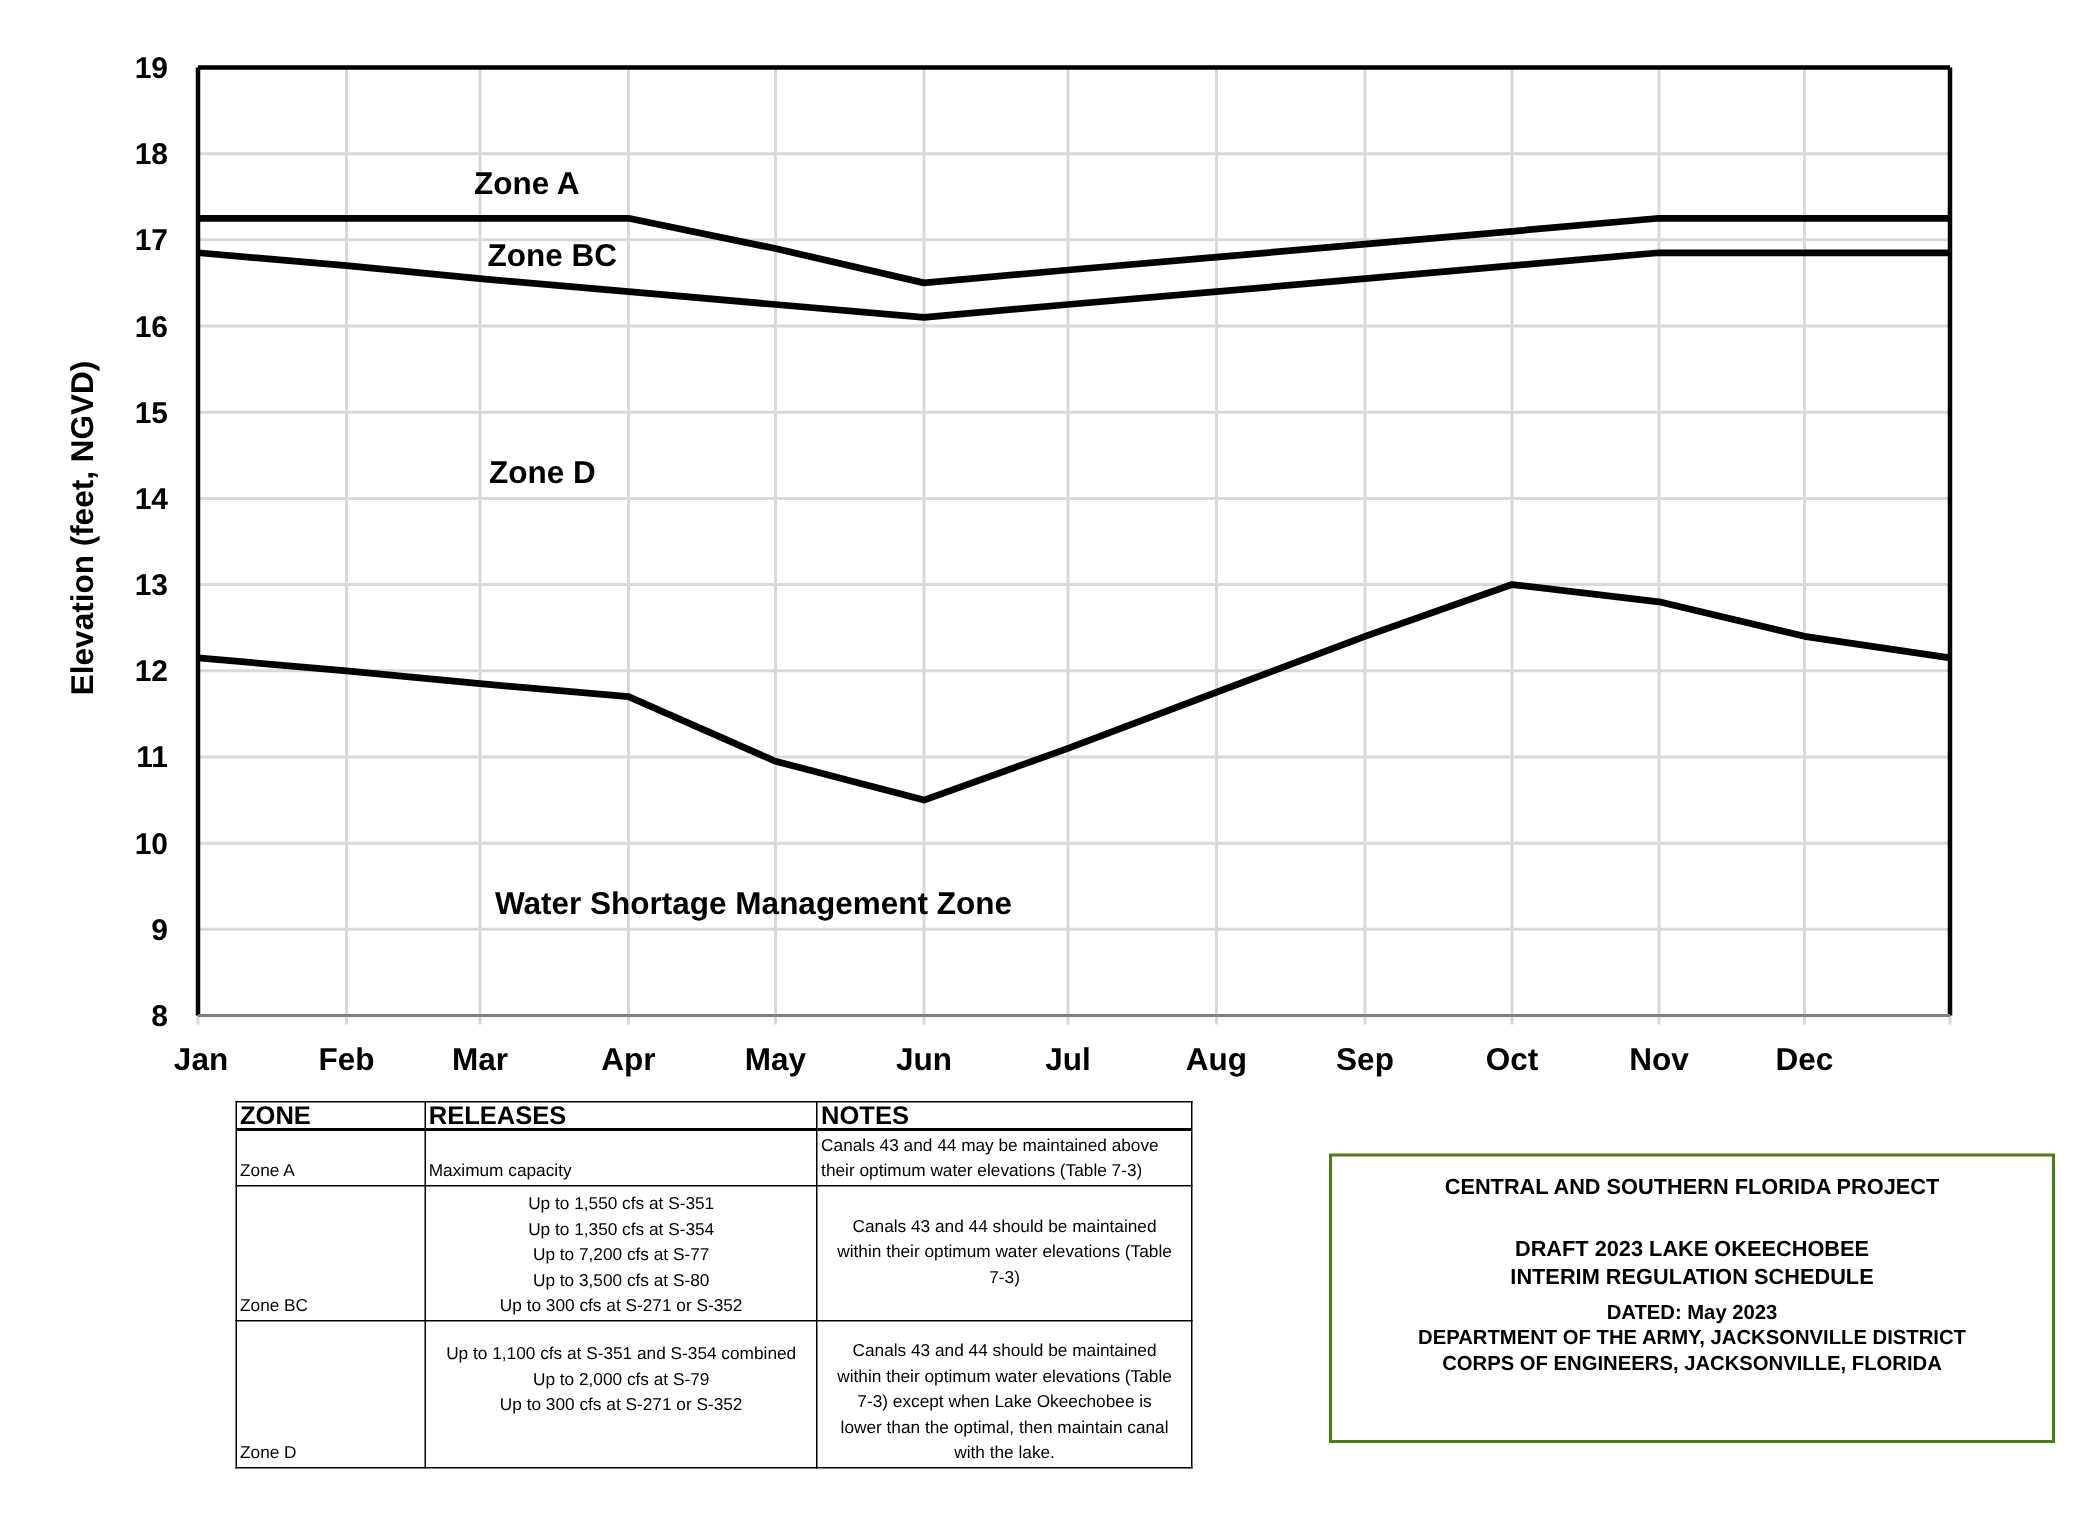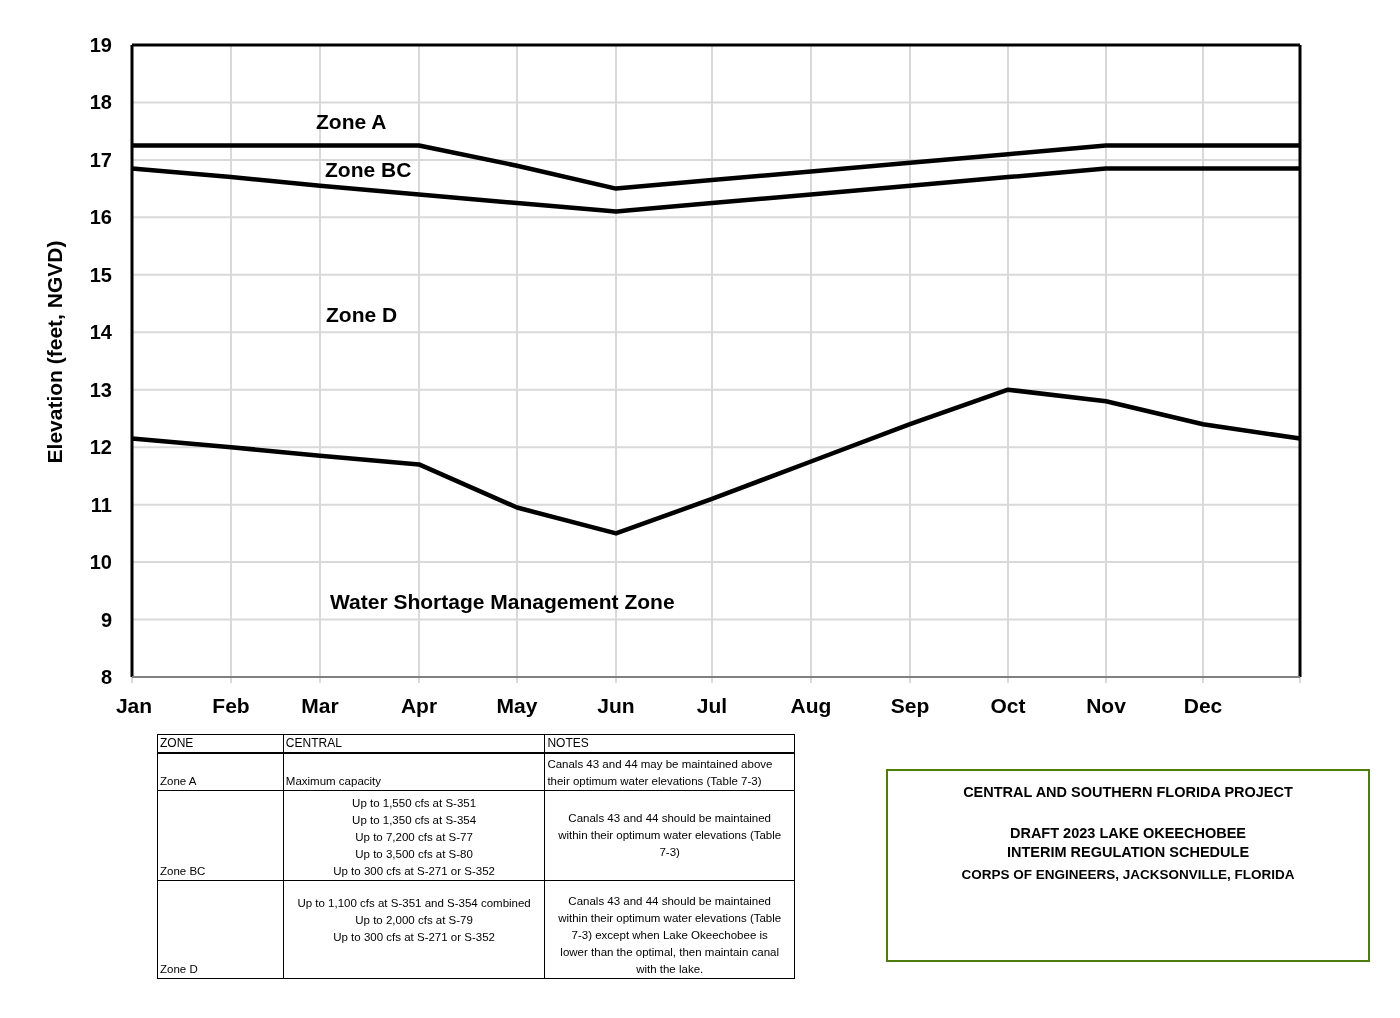--- a/index.html
+++ b/index.html
@@ -5,21 +5,21 @@
   html, body { margin: 0; padding: 0; background: #ffffff; }
   body { width: 1400px; height: 1018px; position: relative; overflow: hidden; font-family: "Liberation Sans", sans-serif; color: #000; }
   #chart-svg { position: absolute; left: 0; top: 0; }
   .tick-y { font-family: "Liberation Sans", sans-serif; font-weight: bold; font-size: 20px; }
   .tick-x { font-family: "Liberation Sans", sans-serif; font-weight: bold; font-size: 21px; }
   .zone-label { font-family: "Liberation Sans", sans-serif; font-weight: bold; font-size: 21px; }
   .ylabel { font-family: "Liberation Sans", sans-serif; font-weight: bold; font-size: 21px; }
 
   #zone-table { position: absolute; left: 157px; top: 734px; width: 638px; border-collapse: collapse; font-family: "Liberation Sans", sans-serif; font-size: 11.5px; line-height: 17px; }
   #zone-table th, #zone-table td { border: 1px solid #000; padding: 0 2px; vertical-align: bottom; text-align: left; }
-  #zone-table th { font-weight: normal; font-size: 12px; border-bottom: 2px solid #000; height: 16px; }
+  #zone-table th { font-weight: bold; font-size: 17px; border-bottom: 2px solid #000; height: 16px; }
   #zone-table col.c1 { width: 126px; }
   #zone-table col.c2 { width: 262px; }
   #zone-table col.c3 { width: 250px; }
   #zone-table td.top { vertical-align: middle; text-align: center; }
   .line { display: block; }
 
   #title-box { position: absolute; left: 886px; top: 769px; width: 484px; height: 193px; border: 2px solid #4d7c0f; box-sizing: border-box; text-align: center; font-family: "Liberation Sans", sans-serif; font-weight: bold; font-size: 14.5px; line-height: 19px; }
   #title-box .l1 { margin-top: 12px; }
   #title-box .g2 { margin-top: 22px; }
   #title-box .g3 { margin-top: 4px; font-size: 13.5px; line-height: 17px; }
@@ -103,21 +103,21 @@
 
 <table id="zone-table">
   <colgroup>
       <col class="c1">
       <col class="c2">
       <col class="c3">
     </colgroup>
   <thead>
     <tr>
       <th>ZONE</th>
-      <th>CENTRAL</th>
+      <th>RELEASES</th>
       <th>NOTES</th>
     </tr>
   </thead>
   <tbody id="table-body">
       <tr style="height: 37px;">
         <td>
           <span class="line">Zone A</span>
         </td>
         <td>
           <span class="line">Maximum capacity</span>
@@ -164,15 +164,17 @@
     </tbody>
 </table>
 
 <div id="title-box">
   <div class="l1">CENTRAL AND SOUTHERN FLORIDA PROJECT</div>
   <div class="g2">
     <div>DRAFT 2023 LAKE OKEECHOBEE</div>
     <div>INTERIM REGULATION SCHEDULE</div>
   </div>
   <div class="g3">
+    <div>DATED: May 2023</div>
+    <div>DEPARTMENT OF THE ARMY, JACKSONVILLE DISTRICT</div>
     <div>CORPS OF ENGINEERS, JACKSONVILLE, FLORIDA</div>
   </div>
 </div>
 
 </body></html>

